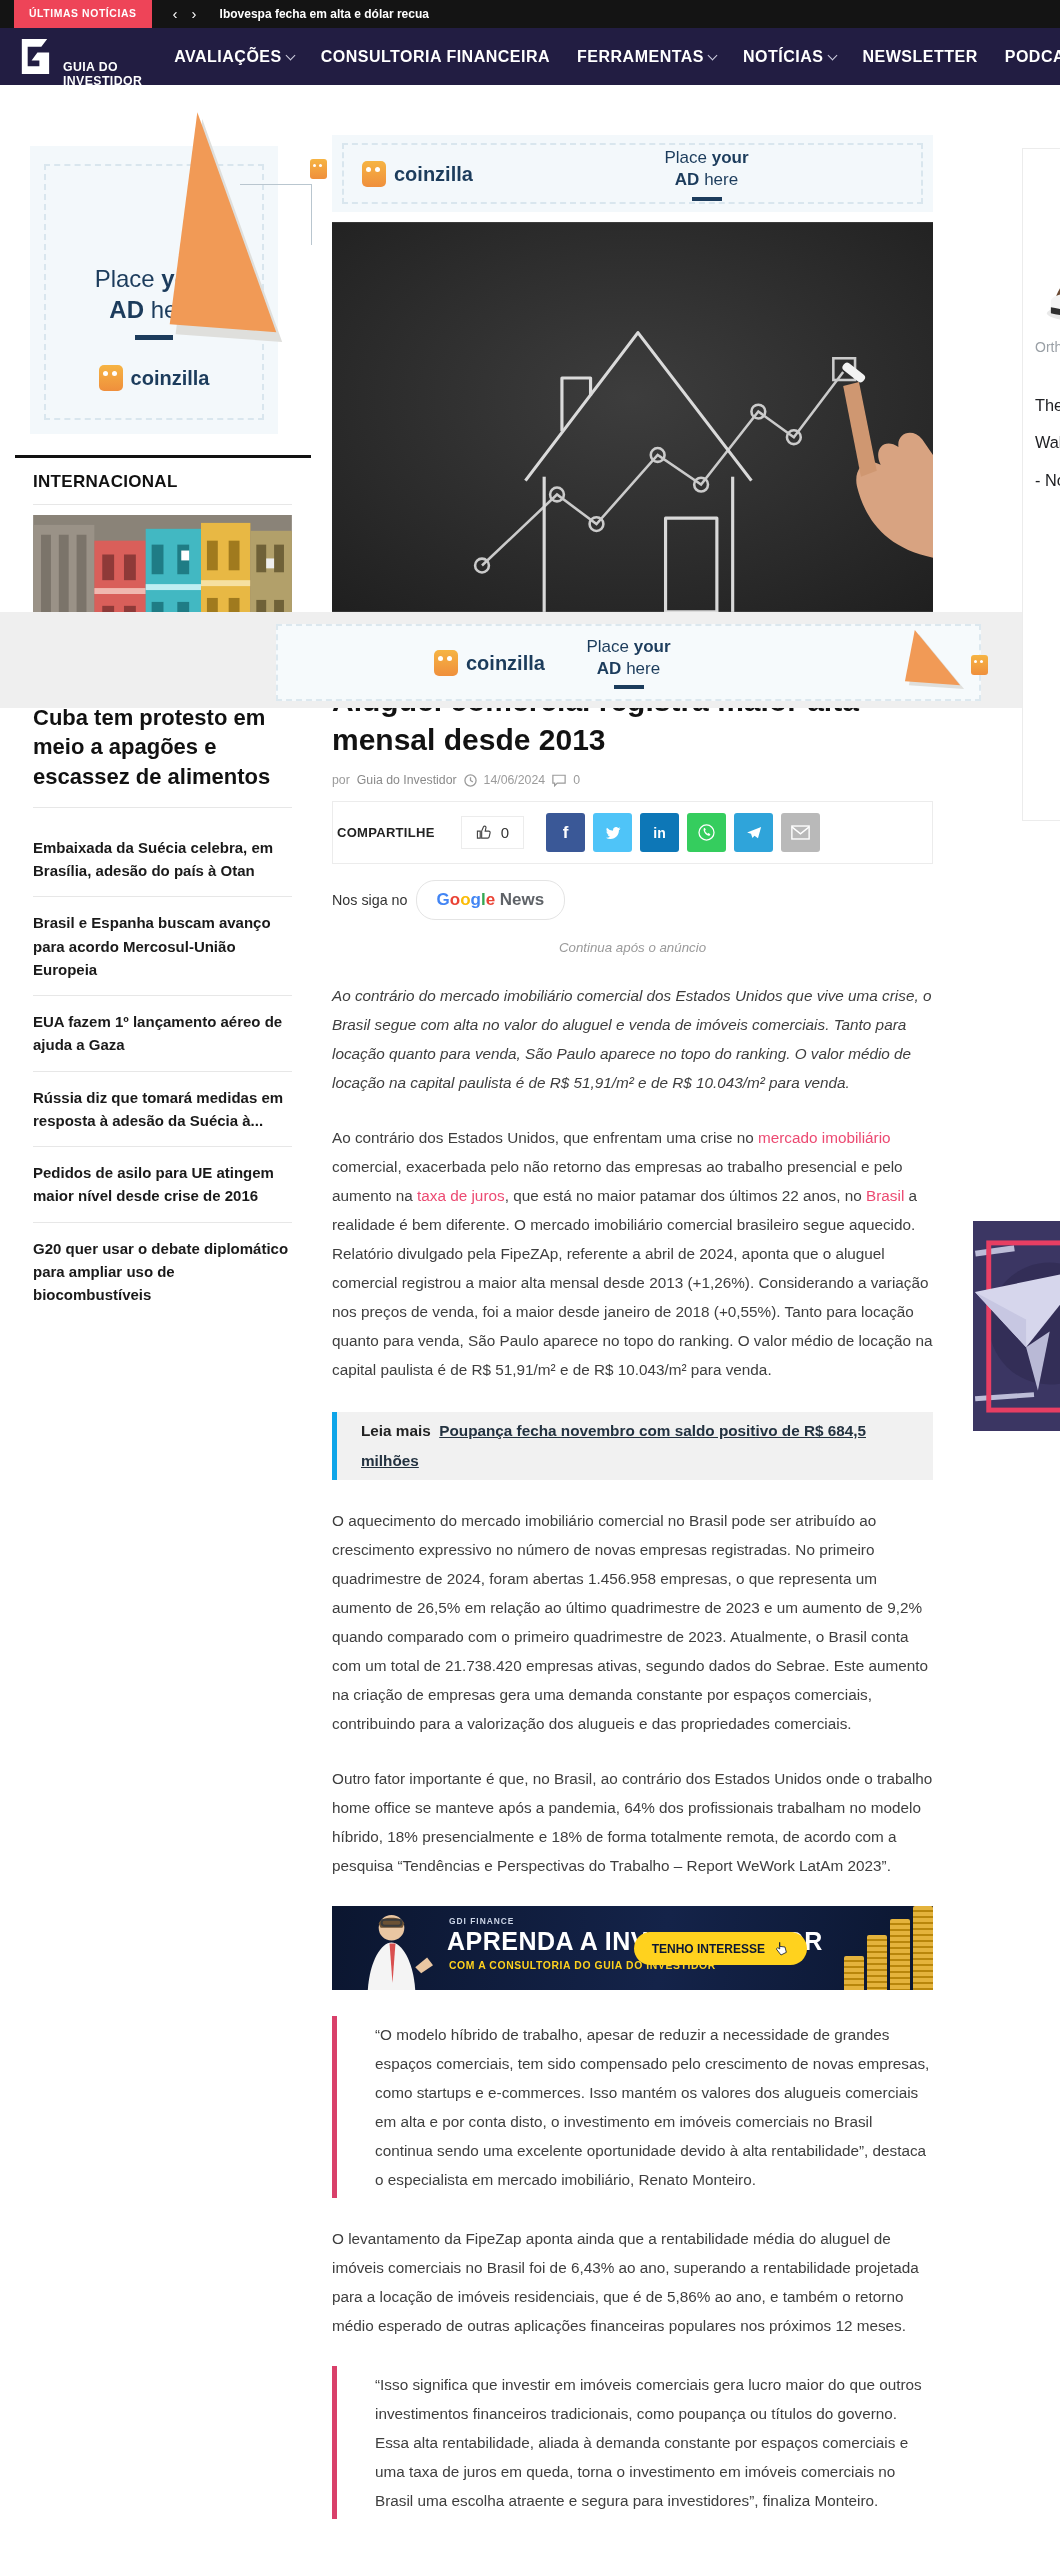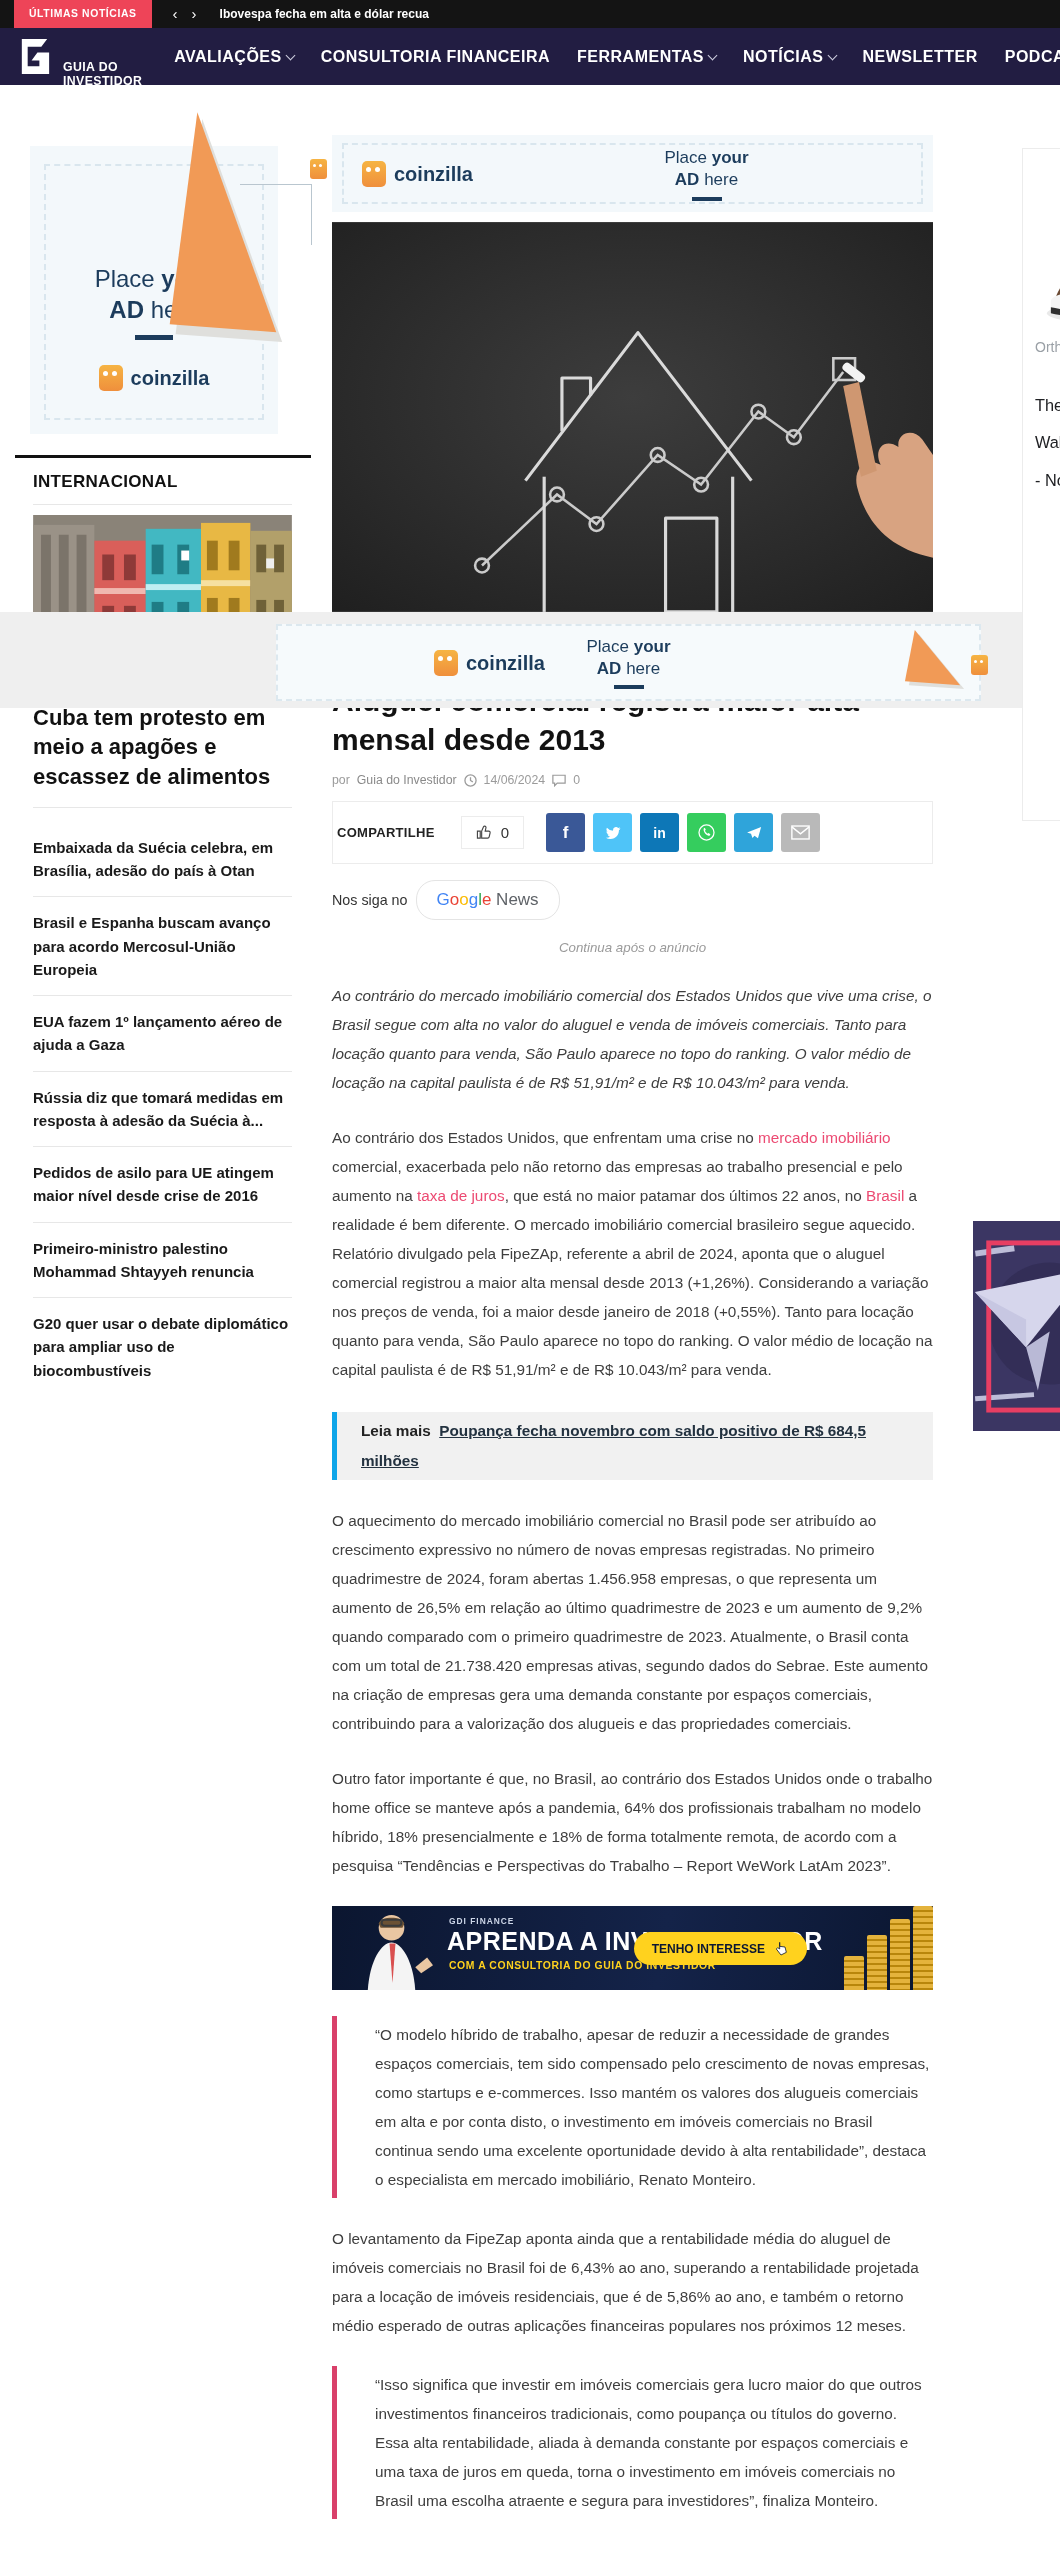--- a/index.html
+++ b/index.html
@@ -70,21 +70,21 @@
   .a-meta .author{color:#8a8a8a;}
   .share{margin-top:14px;border:1px solid #ececec;padding:11px 4px;display:flex;align-items:center;}
   .share-label{font-size:13px;font-weight:800;color:#222;letter-spacing:0.3px;margin-right:26px;}
   .like-chip{border:1px solid #ececec;padding:7px 14px;display:flex;align-items:center;gap:8px;font-size:15px;color:#333;cursor:pointer;}
   .socials{display:flex;gap:8px;margin-left:22px;}
   .sbtn{width:39px;height:39px;border-radius:3px;display:flex;align-items:center;justify-content:center;
         color:#fff;font-weight:800;font-size:17px;cursor:pointer;}
   .follow{margin-top:16px;display:flex;align-items:center;gap:8px;font-size:14.3px;color:#333;}
   .gnews{border:1px solid #e4e4e4;border-radius:19px;height:38px;display:flex;align-items:center;
          padding:0 20px;font-size:17px;cursor:pointer;background:#fff;}
-  .gnews span{font-weight:400;}
+  .gnews span{font-weight:700;}
   .continua{margin-top:20px;text-align:center;color:#9a9a9a;font-style:italic;font-size:13.3px;}
   .article p{font-size:15.3px;line-height:29px;color:#3e3e3e;margin:26px 0 0;}
   .article p.lead{font-style:italic;}
   .plink{color:#ec4a72;cursor:pointer;}
   .leia{margin-top:28px;background:#f1f1f1;border-left:5px solid #0ea5e9;padding:4px 24px;
         font-size:15.3px;line-height:30px;color:#222;font-weight:700;}
   .leia a{color:#233240;text-decoration:underline;cursor:pointer;}
   .quote{margin-top:26px;border-left:5px solid #d9406a;padding:4px 0 4px 38px;
          font-size:15.3px;line-height:29px;color:#3e3e3e;}
 
@@ -271,21 +271,20 @@
         <rect x="236" y="44" width="8" height="10" fill="#eee"></rect>
     </svg>
     <div class="sb-featured">Cuba tem protesto em meio a apagões e escassez de alimentos</div>
     <div class="sb-div" style="margin-top:16px;"></div>
     <div class="sb-list">
       <div class="sb-item">Embaixada da Suécia celebra, em Brasília, adesão do país à Otan</div>
       <div class="sb-item">Brasil e Espanha buscam avanço para acordo Mercosul-União Europeia</div>
       <div class="sb-item">EUA fazem 1º lançamento aéreo de ajuda a Gaza</div>
       <div class="sb-item">Rússia diz que tomará medidas em resposta à adesão da Suécia à...</div>
       <div class="sb-item">Pedidos de asilo para UE atingem maior nível desde crise de 2016</div>
-      <div class="sb-item">Primeiro-ministro palestino Mohammad Shtayyeh renuncia</div>
       <div class="sb-item">G20 quer usar o debate diplomático para ampliar uso de biocombustíveis</div>
     </div>
   </div>
 
   <div class="abs article">
     <h1 class="a-title">Aluguel comercial registra maior alta mensal desde 2013</h1>
 
     <div class="a-meta">
       <span>por</span>
       <span class="author">Guia do Investidor</span>

